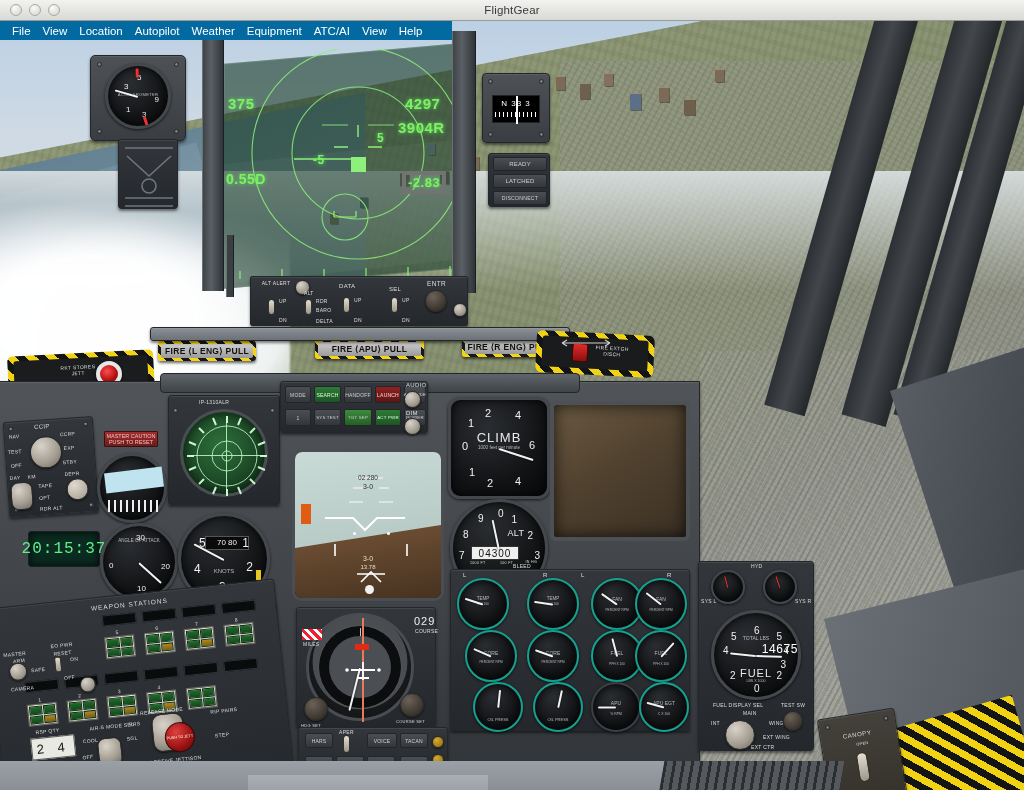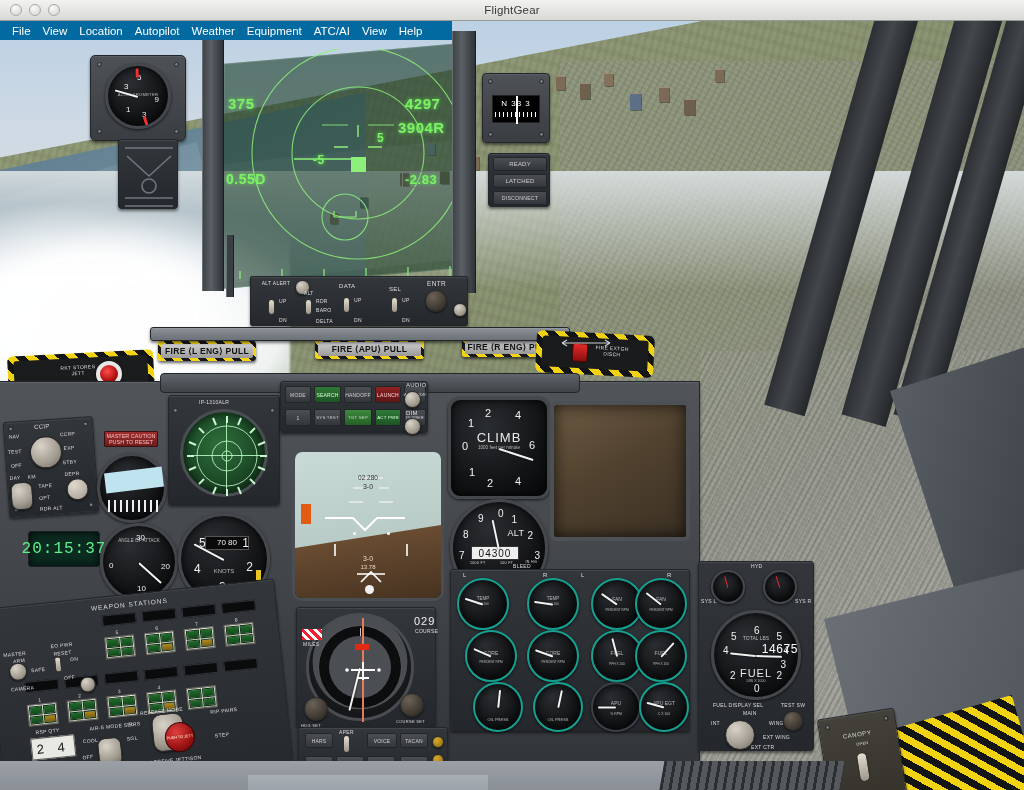--- a/index.html
+++ b/index.html
@@ -261,21 +261,21 @@
 
         <g stroke="#8df07a" stroke-width="1.2">
           <path d="M30 222 v8 M72 220 v10 M114 220 v10 M156 219 v10 M198 218 v10 M240 217 v10"></path>
         </g>
       </svg>
 
       <div class="hudtx" style="left:18px;top:46px;">375</div>
       <div class="hudtx" style="left:195px;top:46px;">4297</div>
       <div class="hudtx" style="left:188px;top:70px;">3904R</div>
       <div class="hudtx" style="left:16px;top:122px;font-size:14px;">0.55D</div>
-      <div class="hudtx" style="left:192px;top:122px;font-size:13px;border:1px solid #737373;padding:0 2px;">-2.83</div>
+      <div class="hudtx" style="left:192px;top:122px;font-size:13px;border:4px solid #737373;padding:0 2px;">-2.83</div>
       <div class="hudtx" style="left:167px;top:82px;font-size:12px;">5</div>
       <div class="hudtx" style="left:103px;top:104px;font-size:12px;">-5</div>
       <div class="hudtx" style="left:82px;top:228px;font-size:13px;">3</div>
       <div class="hudtx" style="left:131px;top:227px;font-size:13px;">4</div>
       <div class="hudtx" style="left:177px;top:226px;font-size:13px;">5</div>
     </div>
 
     <div class="pillar" style="left:202px;top:12px;width:22px;height:258px;"></div>
     <div class="pillar" style="left:452px;top:10px;width:24px;height:262px;"></div>
     <div class="pillar" style="left:226px;top:214px;width:8px;height:62px;background:#3a3f44;"></div>

